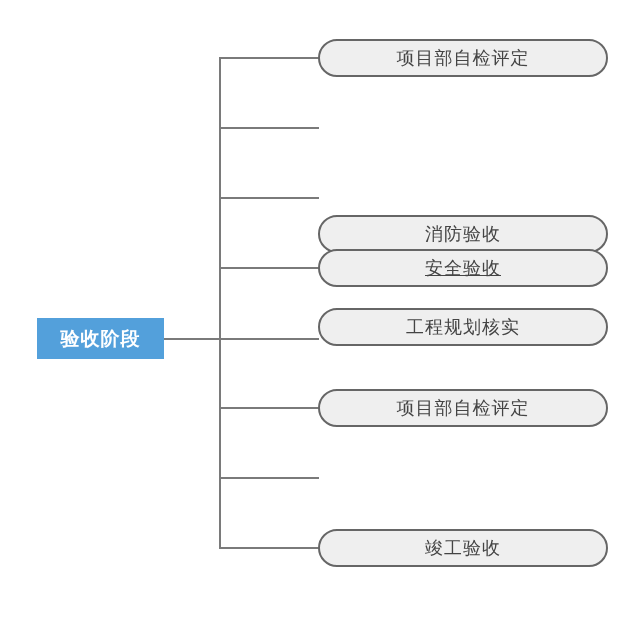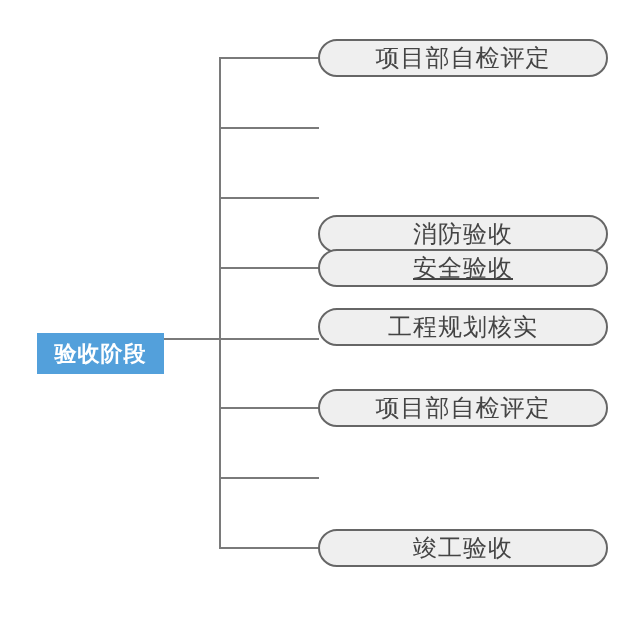--- a/index.html
+++ b/index.html
@@ -17,43 +17,43 @@
   }
   .line {
     position: absolute;
     background: var(--line-color, #7a7a7a);
   }
   .line.h { height: 2px; }
   .line.v { width: 2px; }
   .root-node {
     position: absolute;
     left: 37px;
-    top: 333px;
+    top: 318px;
     width: 127px;
     height: 41px;
     background: var(--root-fill, #53a0db);
     color: var(--root-text, #ffffff);
-    font-size: 22px;
+    font-size: 19px;
     font-weight: bold;
     letter-spacing: 1px;
     display: flex;
     align-items: center;
     justify-content: center;
     box-sizing: border-box;
   }
   .pill-node {
     position: absolute;
     left: 318px;
     width: 290px;
     height: 38px;
     background: var(--node-fill, #efefef);
     border: 2px solid var(--node-border, #666666);
     border-radius: 19px;
     color: var(--node-text, #444444);
-    font-size: 24px;
+    font-size: 18px;
     letter-spacing: 1px;
     display: flex;
     align-items: center;
     justify-content: center;
     box-sizing: border-box;
   }
   
   .pill-0 { top: 39px; }
   .pill-1 { top: 109px; }
   .pill-2 { top: 179px; margin-top: 36px; }

